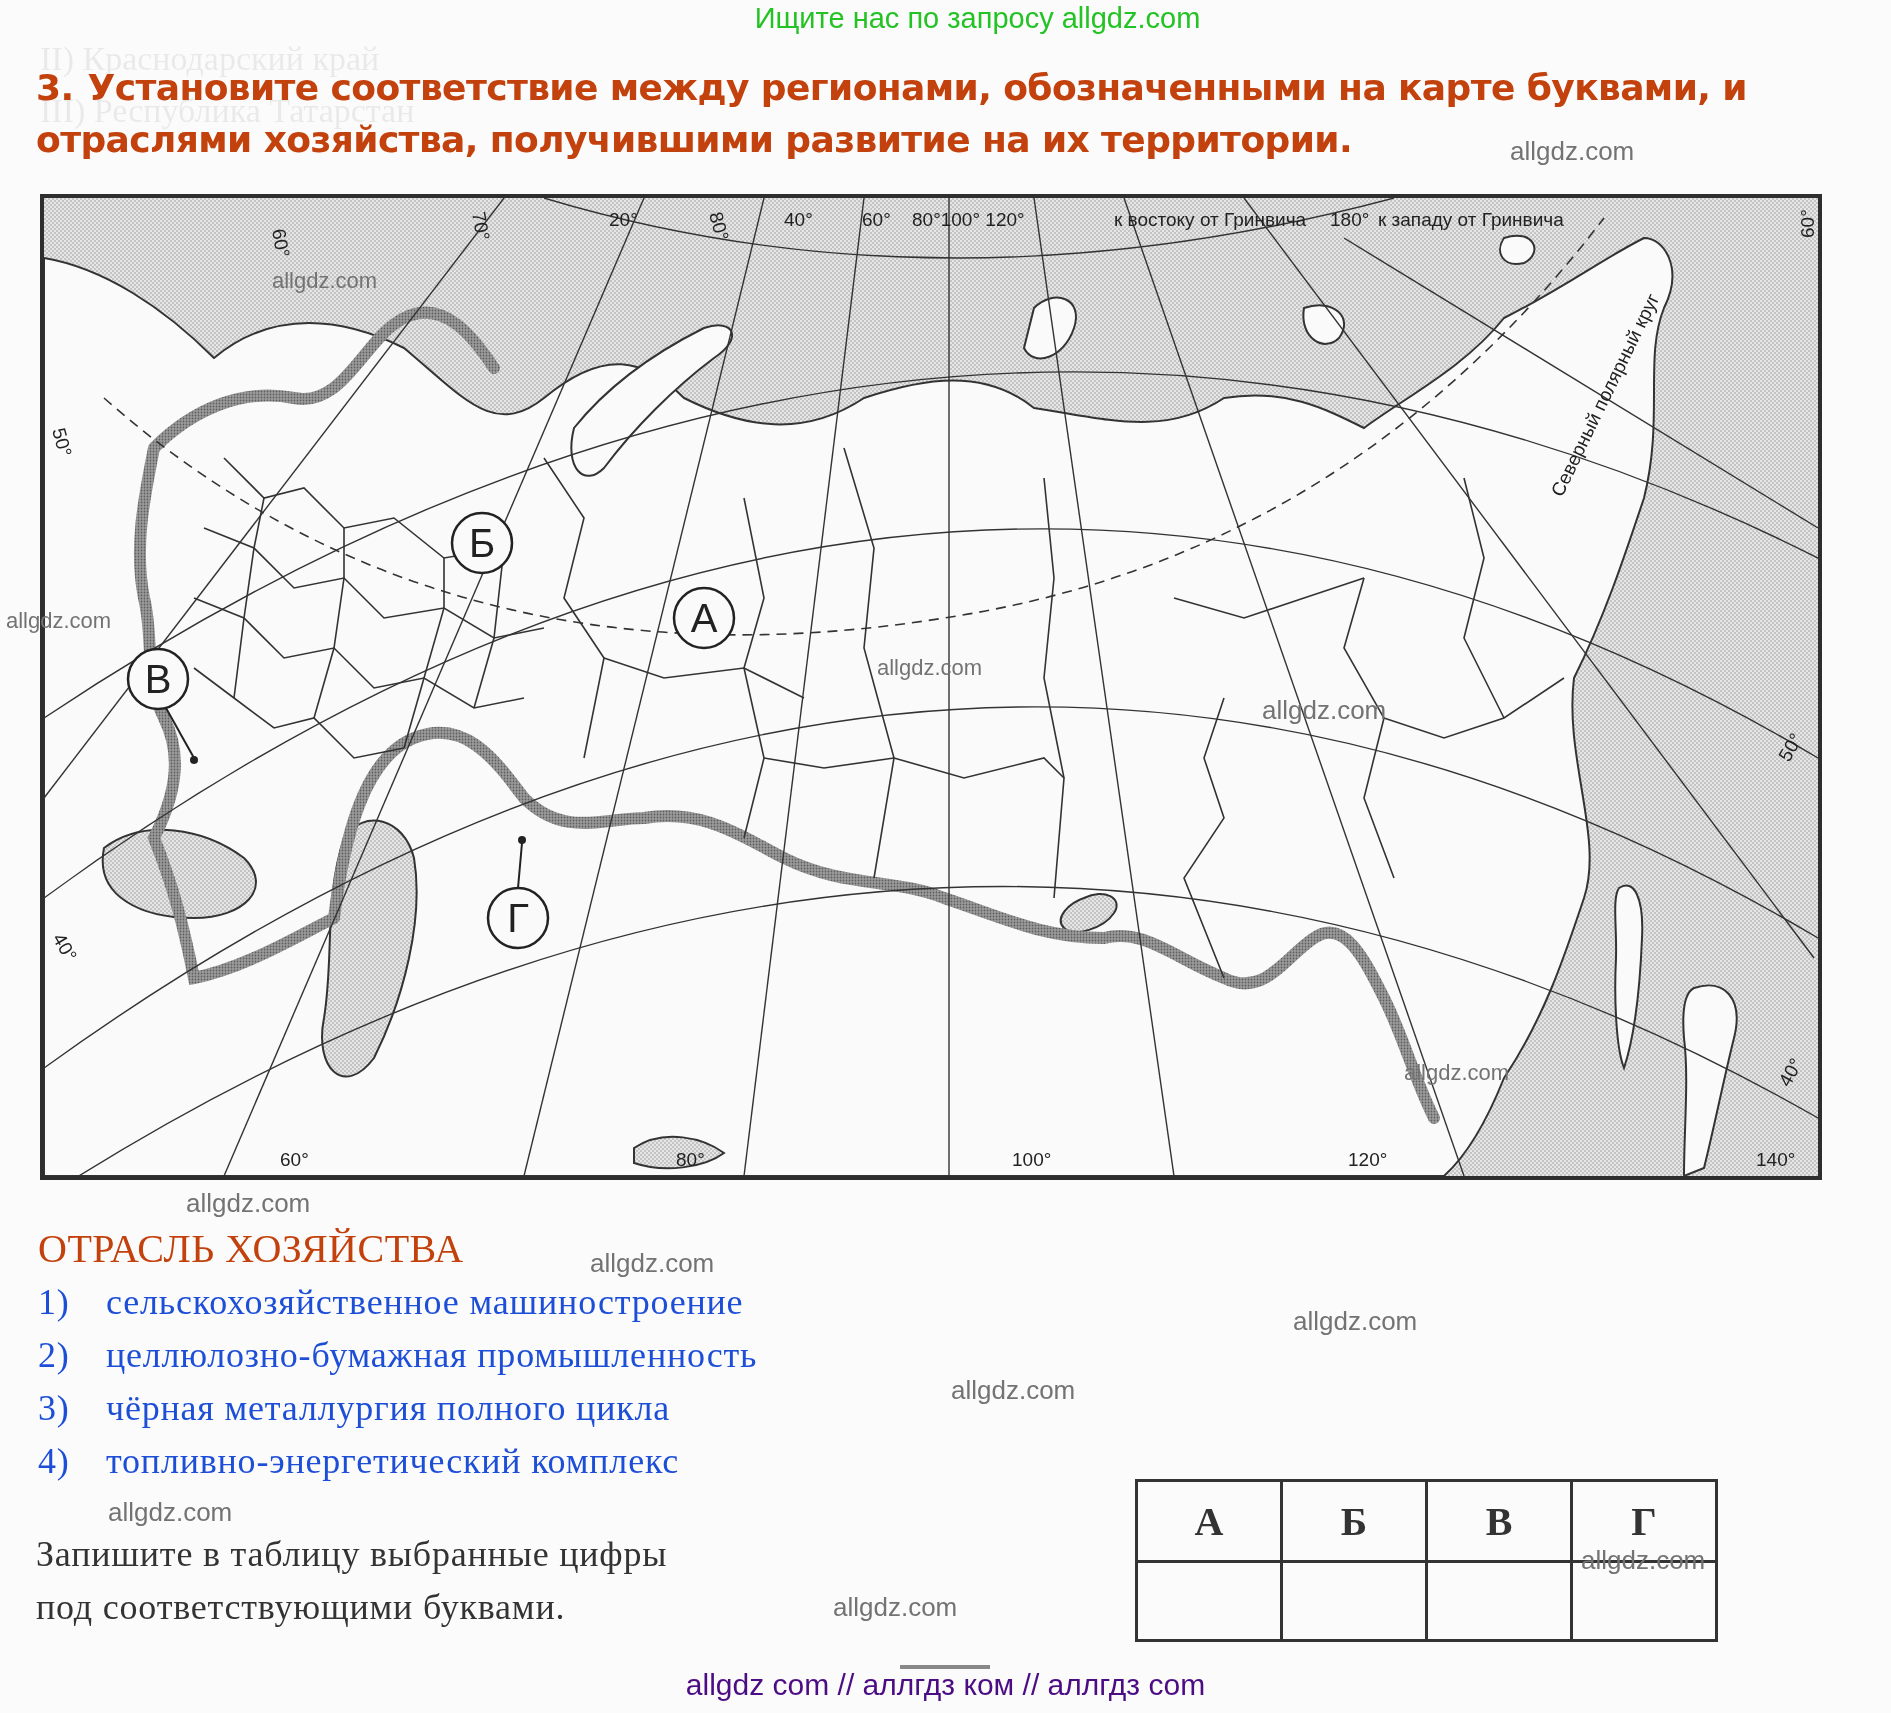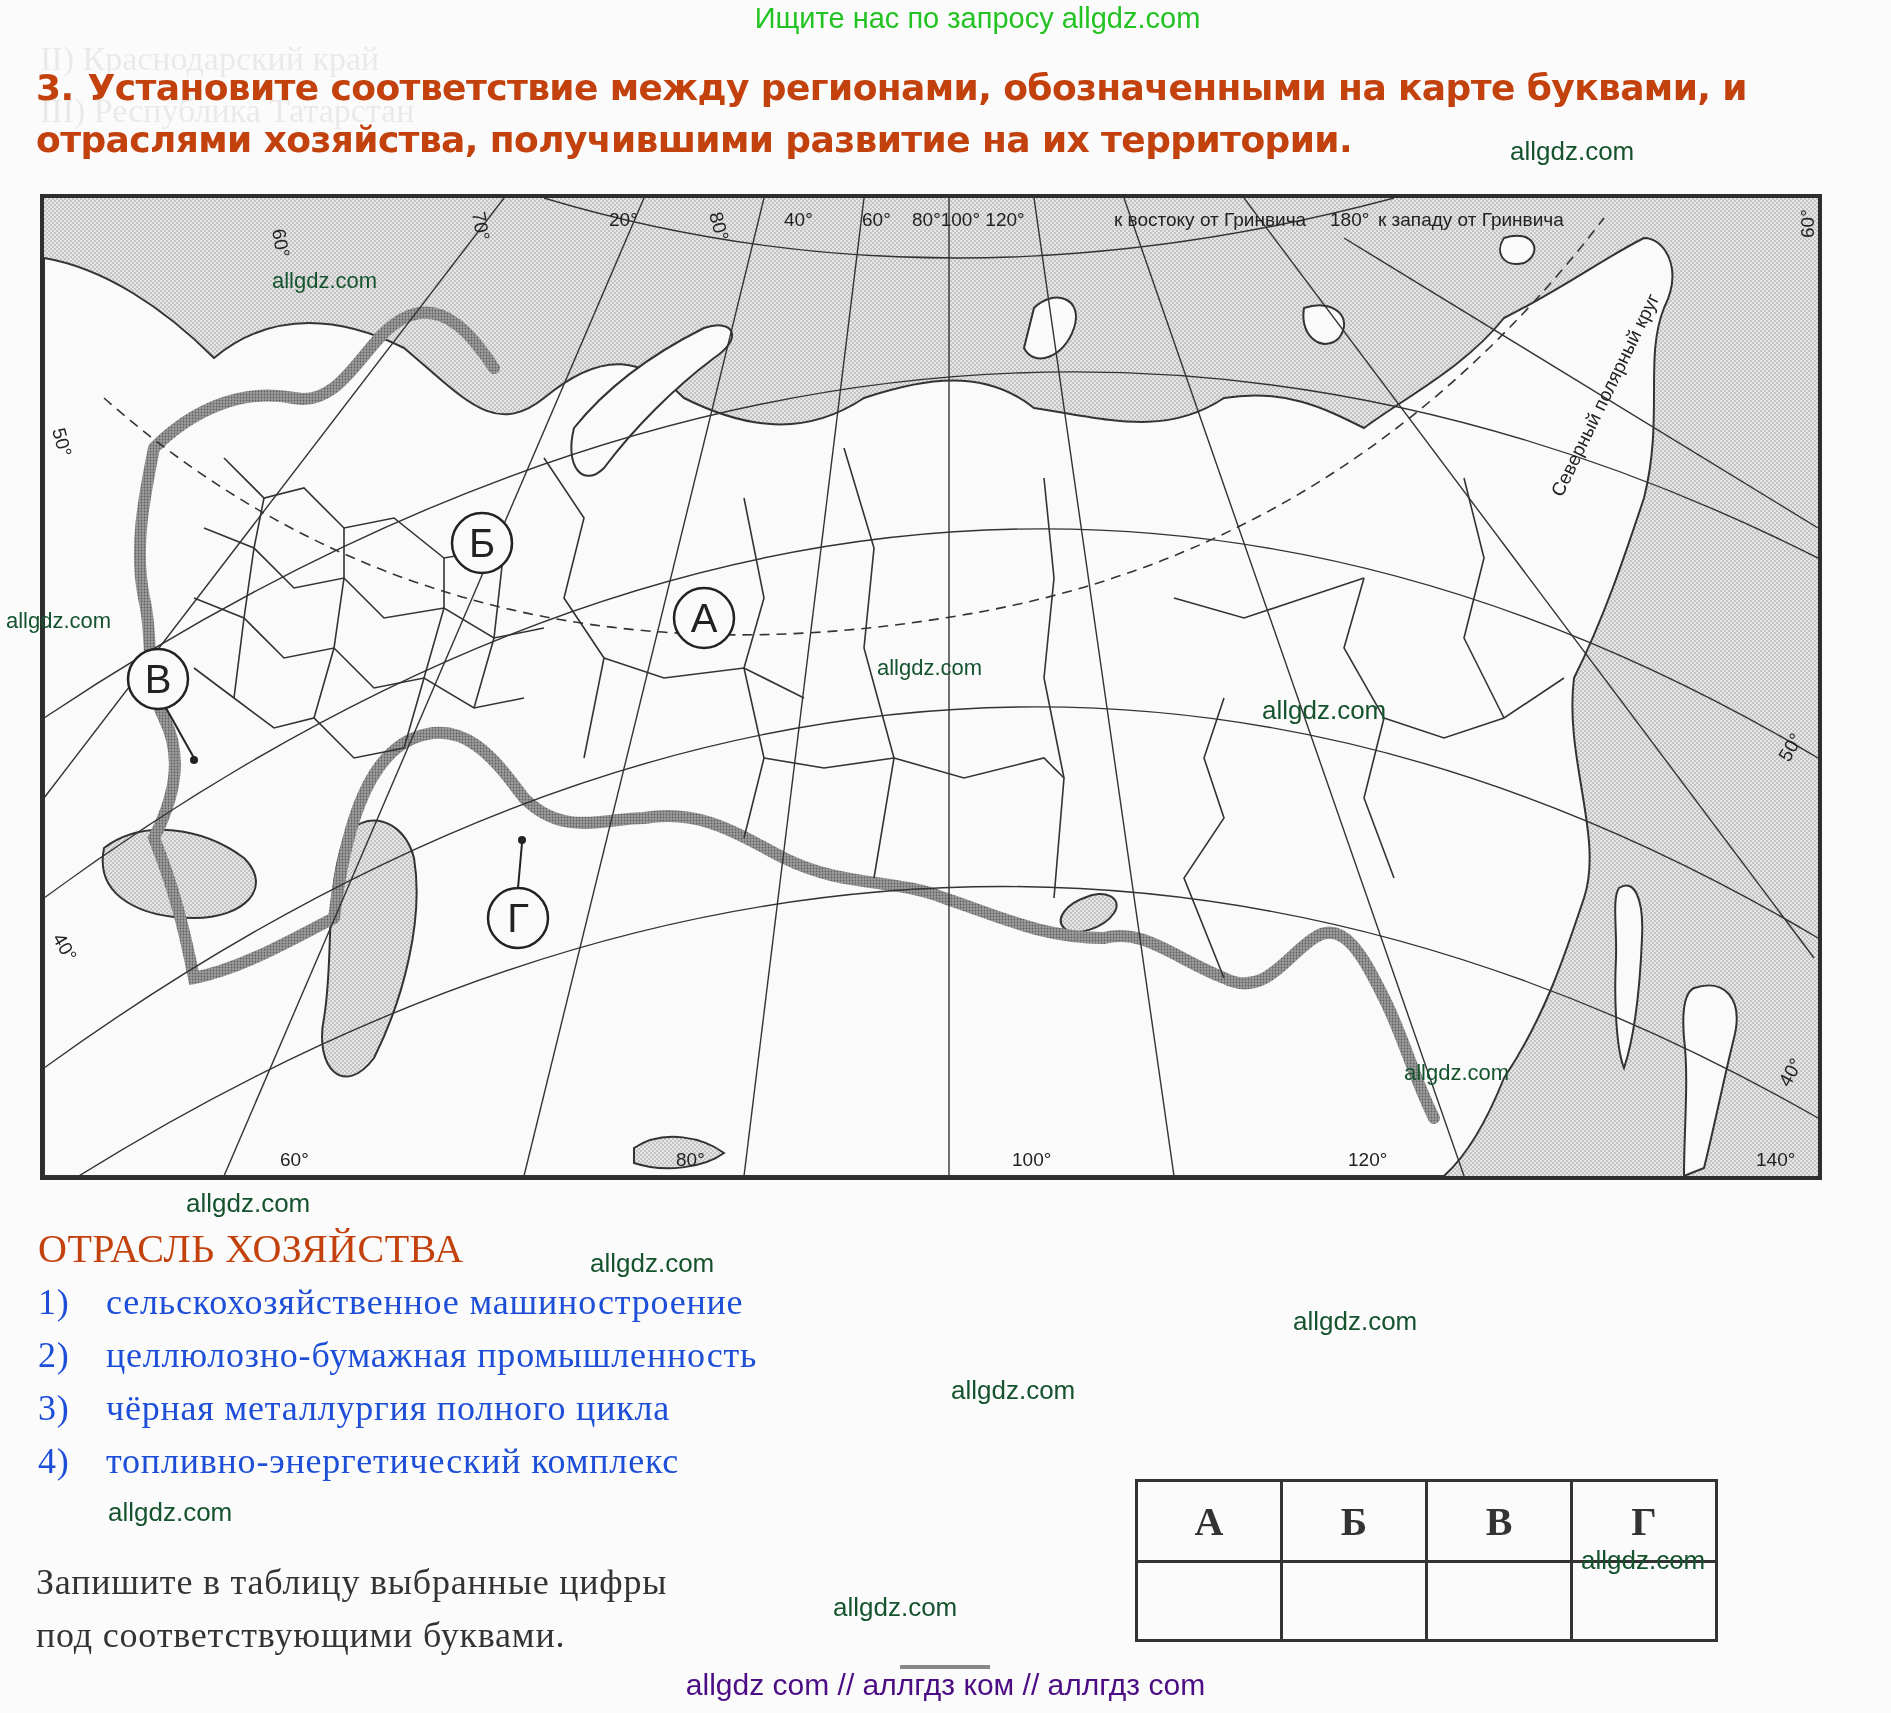--- a/index.html
+++ b/index.html
@@ -13,42 +13,42 @@
     left: 0; top: 2px; width: 1891px; text-align: center;
     font-family: "Liberation Sans", sans-serif; font-size: 29px; color: #22c322; padding-left: 32px;
   }
   .task-title {
     left: 36px; top: 62px; width: 1830px;
     font-family: "DejaVu Sans", sans-serif; font-weight: bold; font-size: 36px;
     line-height: 52px; color: #c2410c; letter-spacing: -0.6px;
   }
   .task-title .num { margin-right: 14px; }
   .wm {
-    font-family: "Liberation Sans", sans-serif; font-size: 22px; color: #14532d;
+    font-family: "Liberation Sans", sans-serif; font-size: 22px; color: #737373;
     position: absolute; white-space: nowrap;
   }
   .wm.big { font-size: 26px; }
   .map-frame {
     left: 40px; top: 194px; width: 1782px; height: 986px;
     border: 4px solid #2e2e2e; box-sizing: border-box; overflow: hidden;
   }
   .map-frame svg { display: block; }
   .map-label {
     font-family: "Liberation Sans", sans-serif; font-size: 19px; fill: #222;
   }
   .branch-heading {
     left: 38px; top: 1225px; font-size: 40px; color: #c2410c; letter-spacing: 0.5px;
   }
   .branch-list { left: 38px; top: 1276px; margin: 0; padding: 0; list-style: none; }
   .branch-list li {
     font-size: 36px; line-height: 53px; color: #1d4ed8; letter-spacing: 0.8px; white-space: nowrap;
   }
   .branch-list .n { display: inline-block; width: 68px; }
   .instruction {
-    left: 36px; top: 1528px; font-size: 36px; line-height: 53px; color: #333; letter-spacing: 0.8px; margin-top: 28px;
+    left: 36px; top: 1528px; font-size: 36px; line-height: 53px; color: #333; letter-spacing: 0.8px;
   }
   .answer-table {
     left: 1135px; top: 1479px; border-collapse: collapse;
   }
   .answer-table td, .answer-table th {
     border: 3px solid #333; width: 140px; text-align: center;
     font-family: "Liberation Serif", serif; font-weight: bold; font-size: 40px; color: #333;
   }
   .answer-table th { height: 76px; }
   .answer-table td { height: 74px; }

